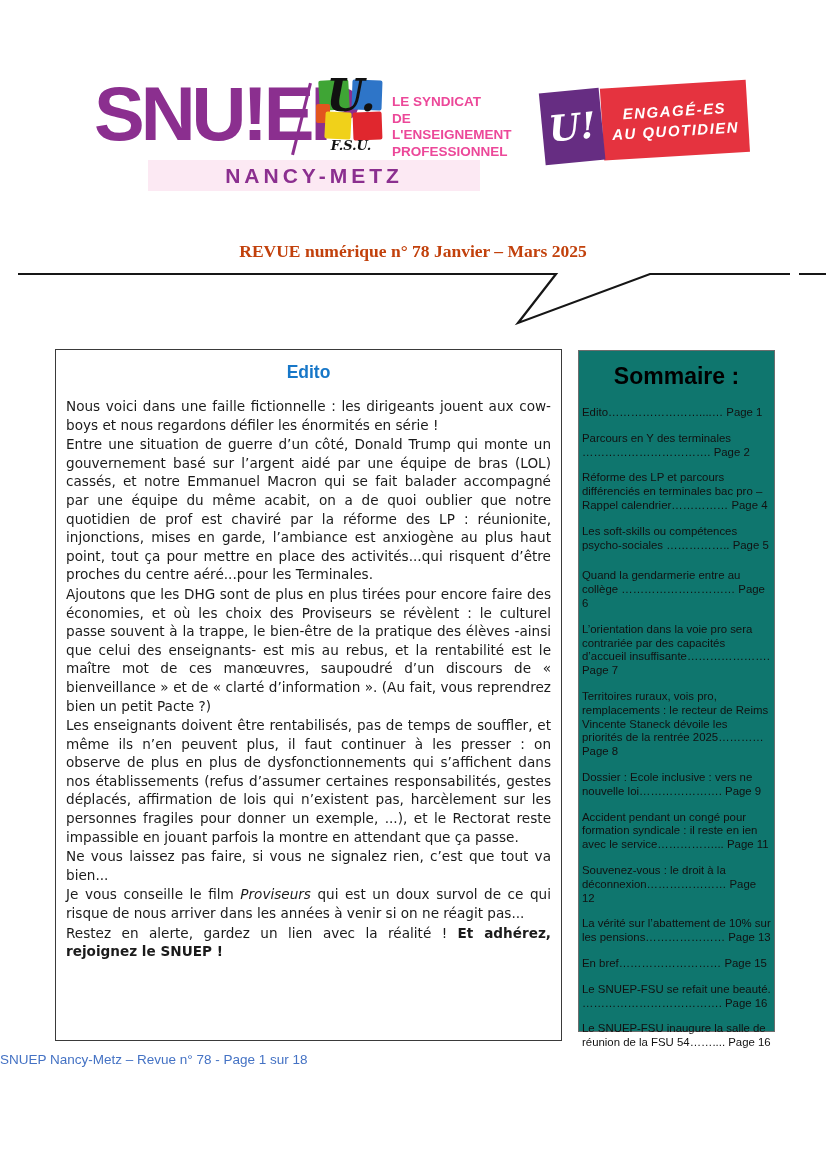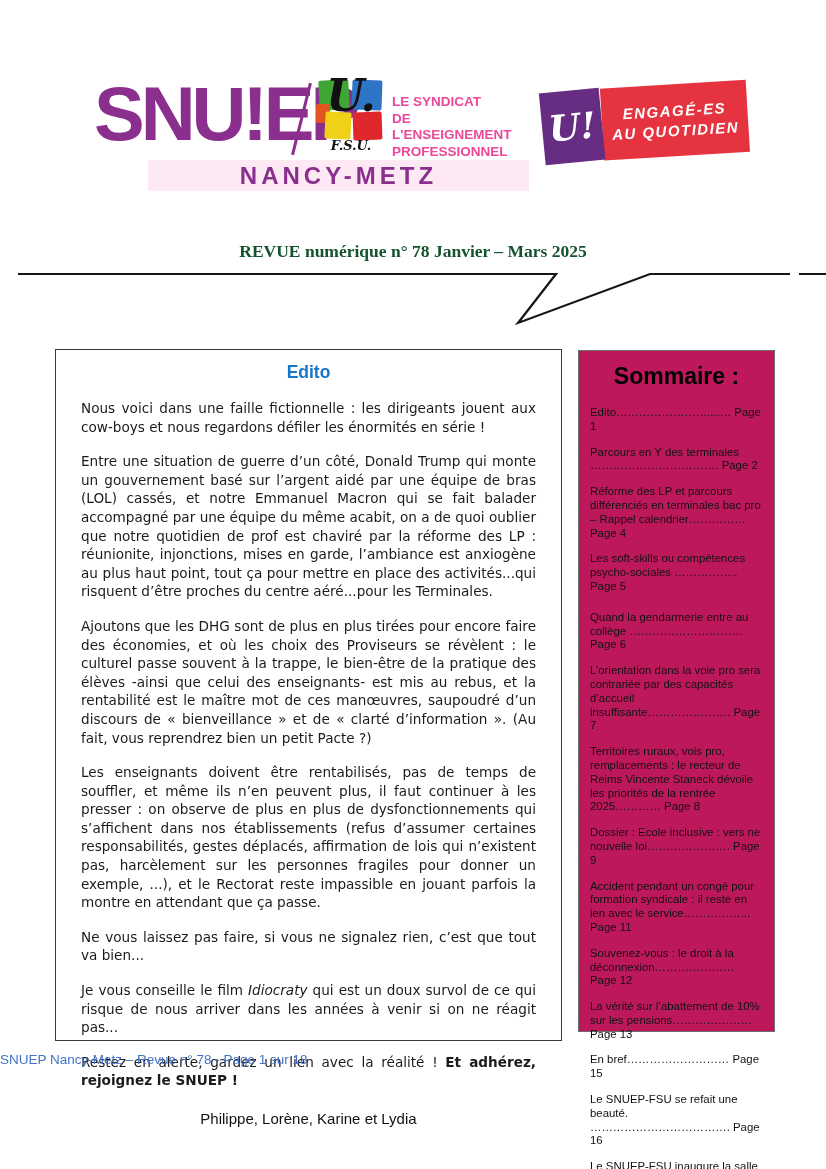--- a/index.html
+++ b/index.html
@@ -19,58 +19,58 @@
   .fsu-yellow{left:9px;top:34px;width:26px;height:27px;background:#F0D11A;transform:rotate(3deg);}
   .fsu-red   {left:37px;top:34px;width:29px;height:28px;background:#E0272E;transform:rotate(-2deg);}
   .fsu-u{position:absolute;left:0;top:-8px;width:70px;text-align:center;
          font-family:"DejaVu Serif","Liberation Serif",serif;font-weight:700;font-style:italic;
          font-size:44px;color:#111;}
   .fsu-caption{position:absolute;left:0;top:60px;width:70px;text-align:center;
          font-family:"DejaVu Serif","Liberation Serif",serif;font-weight:700;font-style:italic;
          font-size:13px;color:#111;}
   .tagline{position:absolute;left:392px;top:94px;width:130px;color:#ec4899;font-weight:700;
            font-size:13.5px;line-height:16.5px;letter-spacing:0px;}
-  .region-bar{position:absolute;left:148px;top:160px;width:381px;height:31px;background:#FCE9F3;
-              color:#8B2F8F;font-weight:700;font-size:24px;letter-spacing:4px;text-align:center;
+  .region-bar{position:absolute;left:148px;top:160px;width:332px;height:31px;background:#FCE9F3;
+              color:#8B2F8F;font-weight:700;font-size:21px;letter-spacing:4px;text-align:center;
               line-height:31px;}
 
   
   .banner{position:absolute;left:542px;top:86px;width:206px;height:72px;display:flex;
           transform:rotate(-3.5deg);box-shadow:0 0 0 0 transparent;}
   .banner-purple{width:60px;background:#662D82;display:flex;align-items:center;justify-content:center;
           transform:rotate(-2deg);}
   .banner-monogram{color:#fff;font-family:"DejaVu Serif","Liberation Serif",serif;
           font-weight:700;font-style:italic;font-size:36px;}
   .banner-red{flex:1;background:#E5333F;display:flex;flex-direction:column;align-items:center;
           justify-content:center;gap:3px;}
   .banner-red span{color:#fff;font-weight:700;font-style:italic;font-size:15px;letter-spacing:1.5px;}
 
   
   .authors{position:absolute;left:0;top:219px;width:826px;text-align:center;font-style:italic;
            font-size:11.5px;color:#1a1a1a;}
   .issue-title{position:absolute;left:0;top:241px;width:826px;text-align:center;
-           font-family:"Liberation Serif",serif;font-weight:700;font-size:17.5px;color:#14532d;}
+           font-family:"Liberation Serif",serif;font-weight:700;font-size:17.5px;color:#c2410c;}
 
   
   .divider{position:absolute;left:0;top:268px;width:826px;height:70px;}
 
   
   .edito{position:absolute;left:55px;top:349px;width:507px;height:692px;border:1.3px solid #3a3a3a;
          box-sizing:border-box;padding:12px 9px 10px 9px;}
   .edito-heading{margin:0 0 14px 0;text-align:center;color:#1777C8;font-weight:700;font-size:17.5px;
          font-family:"Liberation Sans",sans-serif;}
   .edito-body{font-family:"DejaVu Sans",sans-serif;font-size:13.6px;line-height:18.6px;
          text-align:justify;color:#1b1b1b;}
-  .edito-body p{margin:16px;}
+  .edito-body p{margin:1px;}
   .edito-signature{margin-top:20px;text-align:center;font-family:"Liberation Sans",sans-serif;
          font-size:15px;color:#111;}
 
   
-  .sommaire{position:absolute;left:578px;top:350px;width:197px;height:682px;background:#be185d;
-            border:1px solid #6d6d6d;box-sizing:border-box;padding:6px 11px;}
+  .sommaire{position:absolute;left:578px;top:350px;width:197px;height:682px;background:#0f766e;
+            border:1px solid #6d6d6d;box-sizing:border-box;padding:6px 3px;}
   .sommaire-heading{margin:6px 0 16px 0;text-align:center;font-weight:700;font-size:23px;color:#000;}
   .sommaire-entry{font-size:11.4px;line-height:13.8px;color:#111;margin-bottom:12px;}
   .gap-lg{margin-top:17px;}
 
   
   .page-footer{position:absolute;left:0;top:1052px;width:826px;text-align:left;
             font-size:13.5px;color:#4472C4;}
 </style>
 </head>
 <body>
@@ -116,24 +116,23 @@
   </svg>
 
   <section class="edito">
     <h2 class="edito-heading">Edito</h2>
     <div class="edito-body">
       <p>Nous voici dans une faille fictionnelle : les dirigeants jouent aux cow-boys et nous regardons défiler les énormités en série !</p>
       <p>Entre une situation de guerre d’un côté, Donald Trump qui monte un gouvernement basé sur l’argent aidé par une équipe de bras (LOL) cassés, et notre Emmanuel Macron qui se fait balader accompagné par une équipe du même acabit, on a de quoi oublier que notre quotidien de prof est chaviré par la réforme des LP : réunionite, injonctions, mises en garde, l’ambiance est anxiogène au plus haut point, tout ça pour mettre en place des activités...qui risquent d’être proches du centre aéré...pour les Terminales.</p>
       <p>Ajoutons que les DHG sont de plus en plus tirées pour encore faire des économies, et où les choix des Proviseurs se révèlent : le culturel passe souvent à la trappe, le bien-être de la pratique des élèves -ainsi que celui des enseignants- est mis au rebus, et la rentabilité est le maître mot de ces manœuvres, saupoudré d’un discours de « bienveillance » et de « clarté d’information ». (Au fait, vous reprendrez bien un petit Pacte ?)</p>
       <p>Les enseignants doivent être rentabilisés, pas de temps de souffler, et même ils n’en peuvent plus, il faut continuer à les presser : on observe de plus en plus de dysfonctionnements qui s’affichent dans nos établissements (refus d’assumer certaines responsabilités, gestes déplacés, affirmation de lois qui n’existent pas, harcèlement sur les personnes fragiles pour donner un exemple, ...), et le Rectorat reste impassible en jouant parfois la montre en attendant que ça passe.</p>
       <p>Ne vous laissez pas faire, si vous ne signalez rien, c’est que tout va bien...</p>
-      <p><span>Je vous conseille le film </span><em>Idiocraty</em><span> qui est un doux survol de ce qui risque de nous arriver dans les années à venir si on ne réagit pas...</span></p>
+      <p><span>Je vous conseille le film </span><em>Proviseurs</em><span> qui est un doux survol de ce qui risque de nous arriver dans les années à venir si on ne réagit pas...</span></p>
       <p><span>Restez en alerte, gardez un lien avec la réalité ! </span><strong>Et adhérez, rejoignez le SNUEP !</strong></p>
     </div>
-    <div class="edito-signature">Philippe, Lorène, Karine et Lydia</div>
   </section>
 
   <aside class="sommaire">
     <h2 class="sommaire-heading">Sommaire :</h2>
     <div class="sommaire-entry">Edito……………………....… Page 1</div>
     <div class="sommaire-entry">Parcours en Y des terminales ……………………………. Page 2</div>
     <div class="sommaire-entry">Réforme des LP et parcours différenciés en terminales bac pro – Rappel calendrier…………… Page 4</div>
     <div class="sommaire-entry">Les soft-skills ou compétences psycho-sociales …………….. Page 5</div>
     <div class="sommaire-entry gap-lg">Quand la gendarmerie entre au collège ………………………… Page 6</div>
     <div class="sommaire-entry">L’orientation dans la voie pro sera contrariée par des capacités d’accueil insuffisante…………………. Page 7</div>

